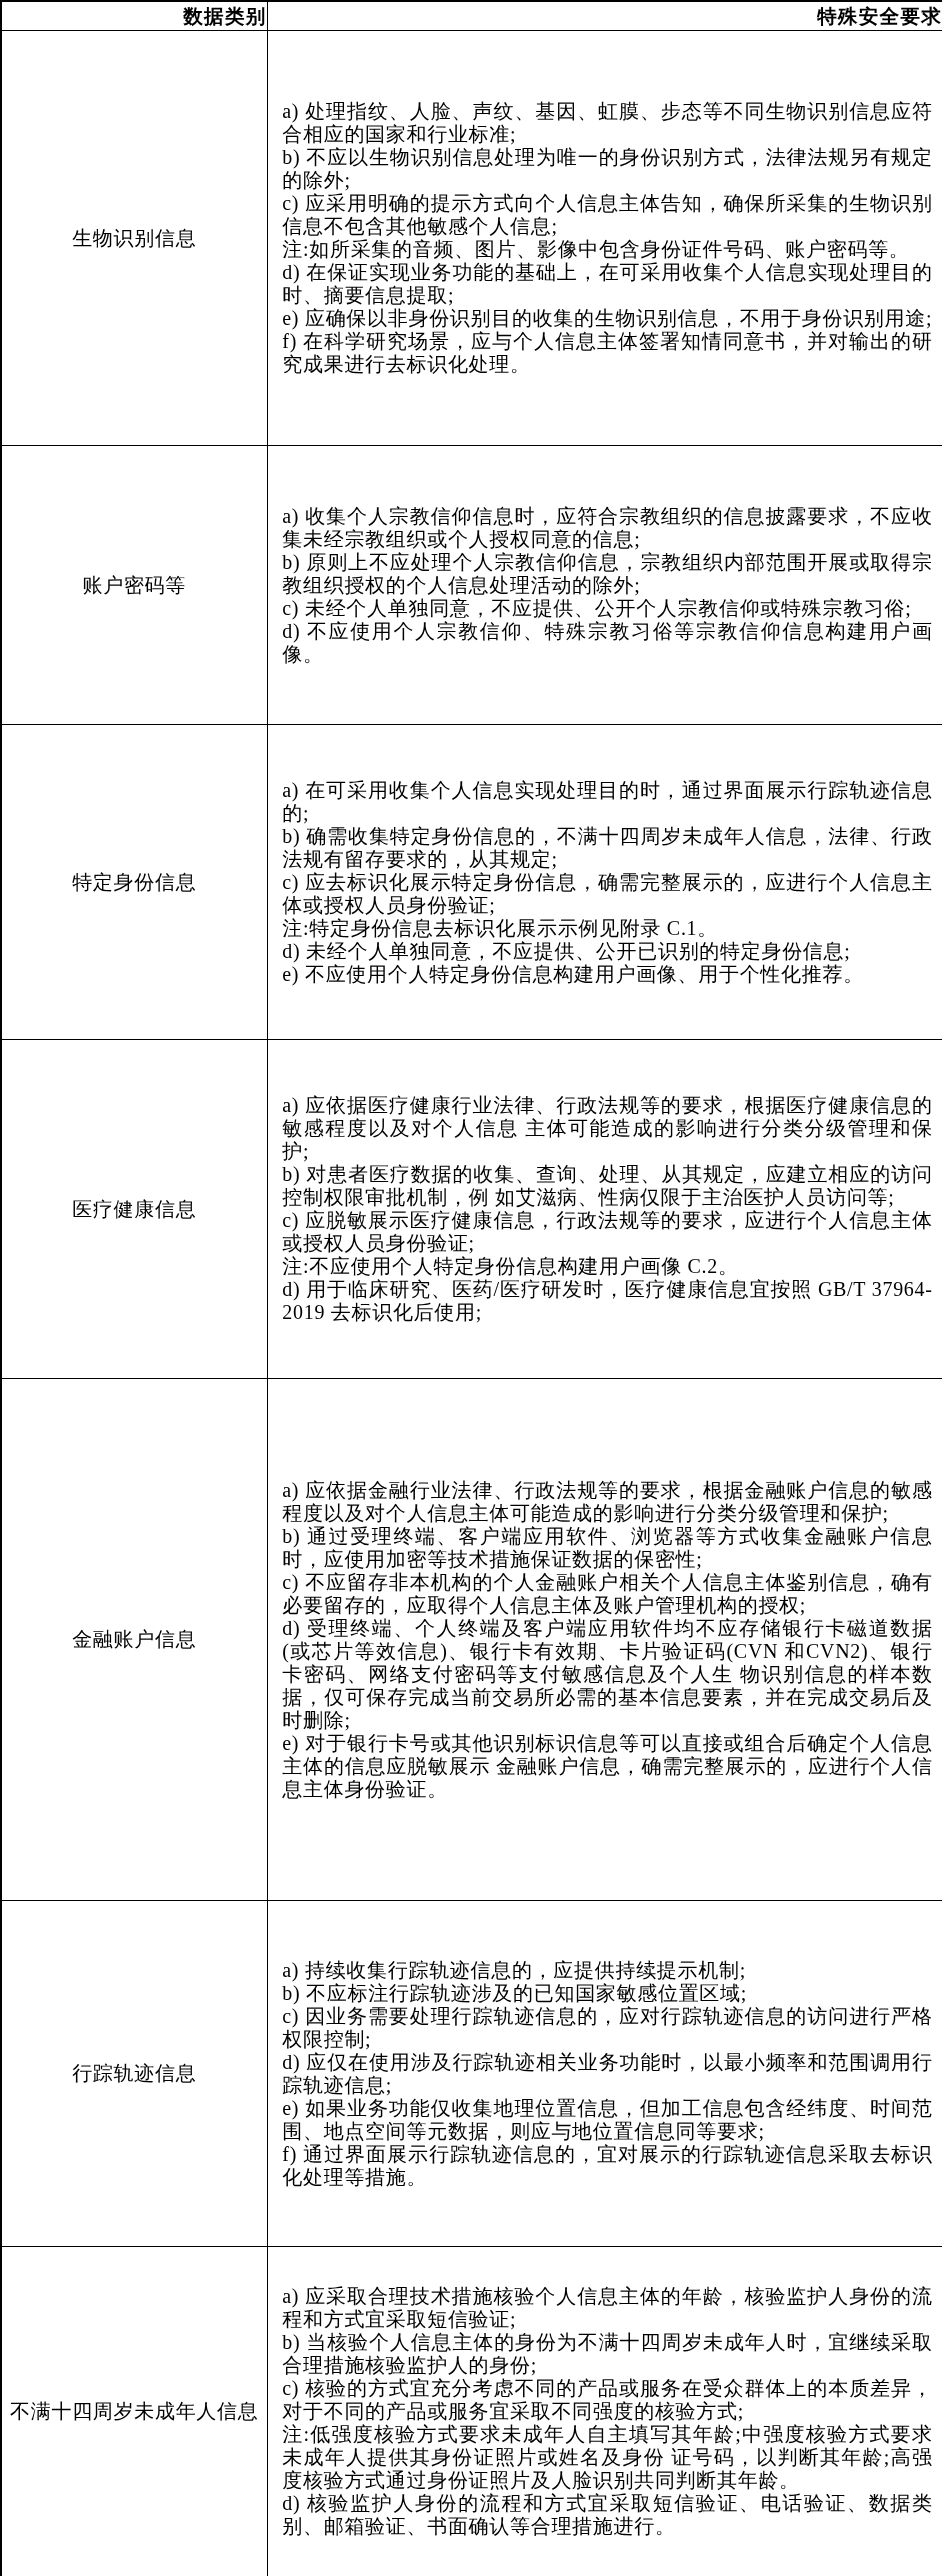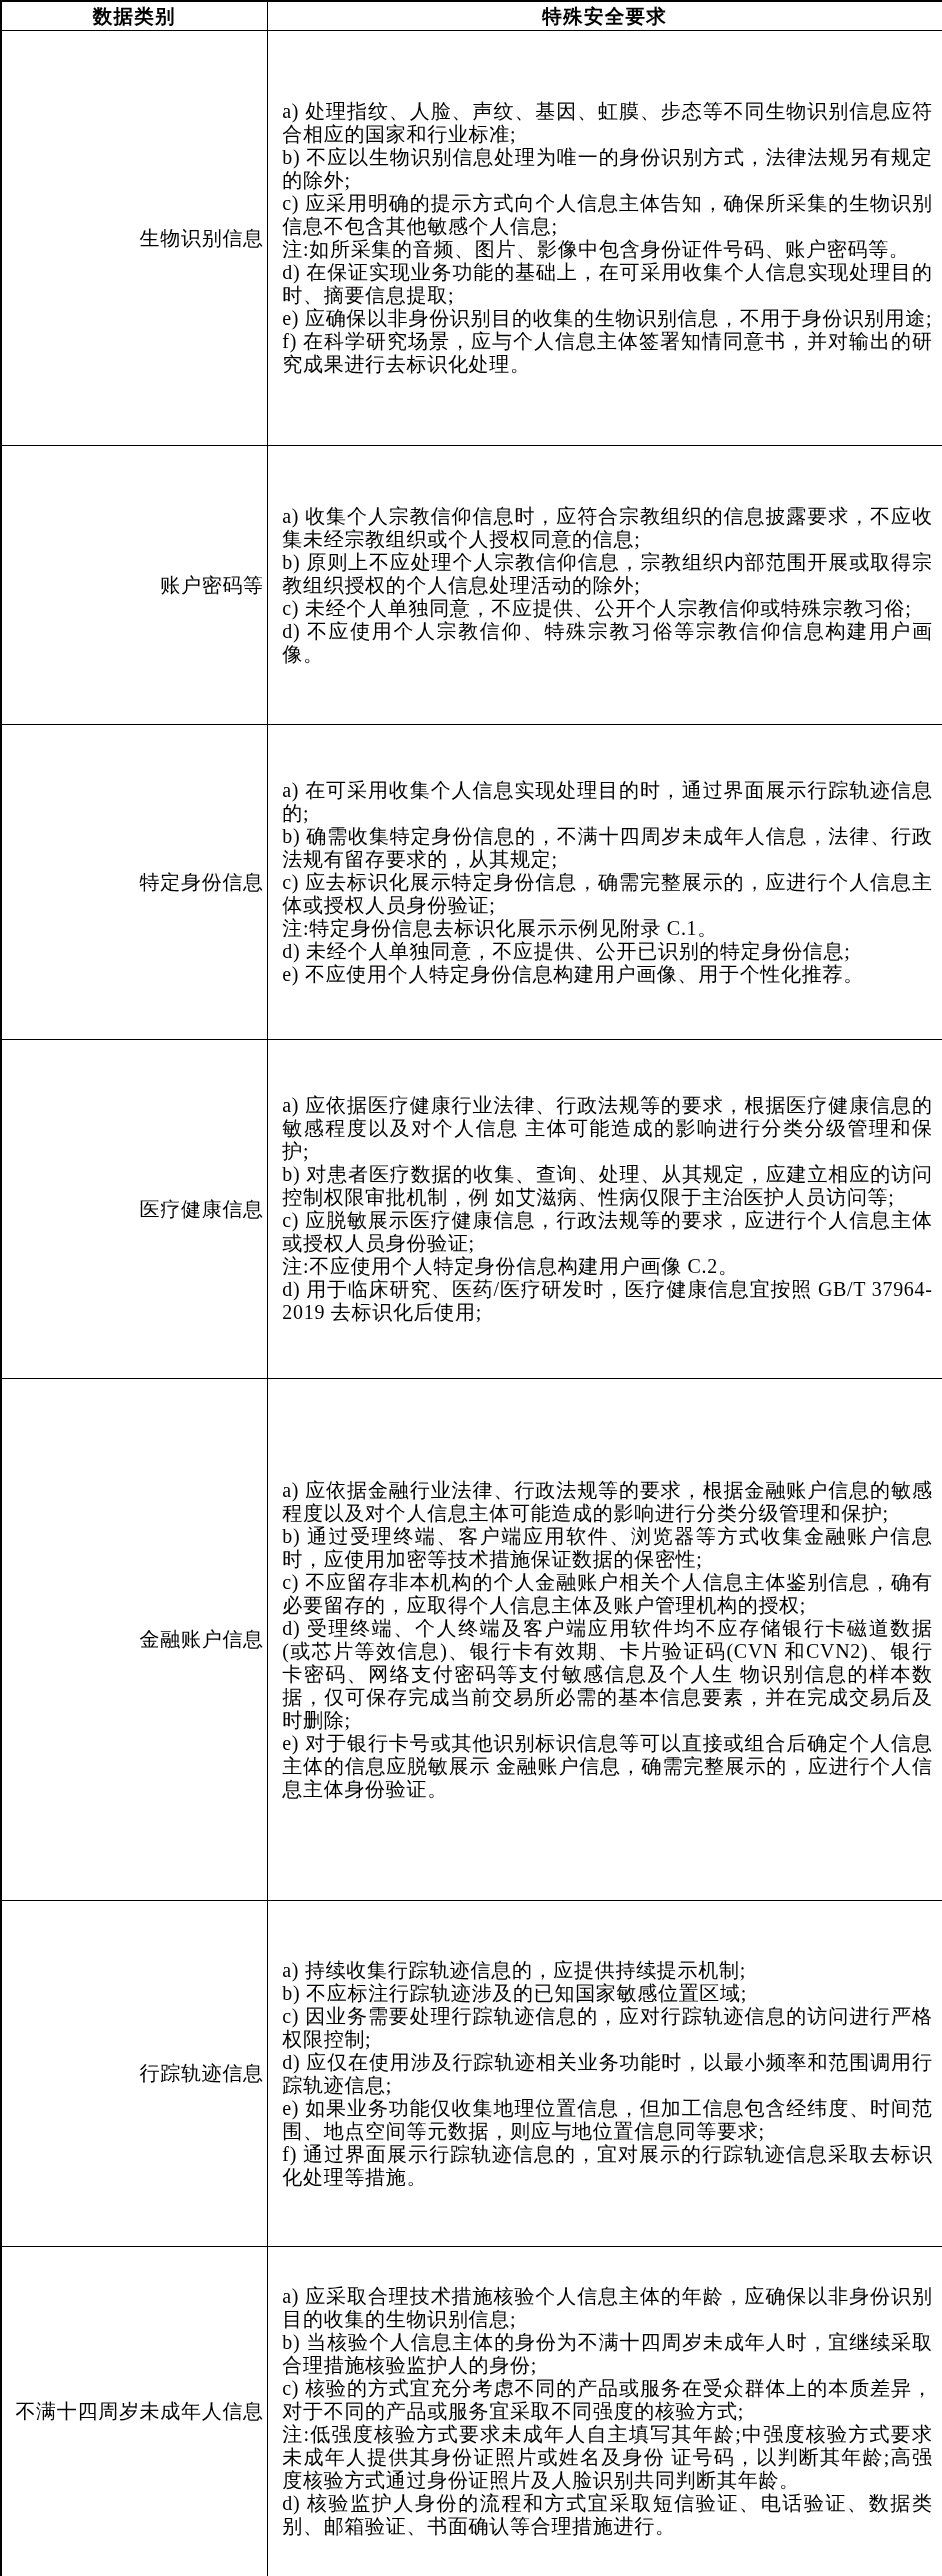--- a/index.html
+++ b/index.html
@@ -15,28 +15,28 @@
   col.col-requirements { width: 676px; }
   .req-table th, .req-table td {
     border: 1.3px solid #000000;
     box-sizing: border-box;
   }
   .req-table { border: 2px solid #000000; }
   thead th {
     height: 29.5px;
     font-size: 19.5px;
     font-weight: bold;
-    text-align: center;
+    text-align: right;
     vertical-align: middle;
     letter-spacing: 1.3px;
     border-bottom: 2.7px solid #000000;
     padding: 0;
   }
   td.category-cell {
-    text-align: right;
+    text-align: center;
     vertical-align: middle;
     font-size: 20px;
     letter-spacing: 0.7px;
     padding: 0 2.7px;
     font-family: Liberation Serif, serif;
   }
   td.requirements-cell {
     vertical-align: middle;
     font-size: 20px;
     line-height: 23px;
@@ -134,21 +134,21 @@
           <p>c) 因业务需要处理行踪轨迹信息的，应对行踪轨迹信息的访问进行严格权限控制;</p>
           <p>d) 应仅在使用涉及行踪轨迹相关业务功能时，以最小频率和范围调用行踪轨迹信息;</p>
           <p>e) 如果业务功能仅收集地理位置信息，但加工信息包含经纬度、时间范围、地点空间等元数据，则应与地位置信息同等要求;</p>
           <p>f) 通过界面展示行踪轨迹信息的，宜对展示的行踪轨迹信息采取去标识化处理等措施。</p>
         </td>
     </tr>
     <tr class="row-7">
       <td class="category-cell">不满十四周岁未成年人信息</td>
       <td class="requirements-cell">
 
-      <p>a) 应采取合理技术措施核验个人信息主体的年龄，应确保以非身份识别目的收集的生物识别信息;</p>
+      <p>a) 应采取合理技术措施核验个人信息主体的年龄，核验监护人身份的流程和方式宜采取短信验证;</p>
           <p>b) 当核验个人信息主体的身份为不满十四周岁未成年人时，宜继续采取合理措施核验监护人的身份;</p>
           <p>c) 核验的方式宜充分考虑不同的产品或服务在受众群体上的本质差异，对于不同的产品或服务宜采取不同强度的核验方式;</p>
           <p>注:低强度核验方式要求未成年人自主填写其年龄;中强度核验方式要求未成年人提供其身份证照片或姓名及身份 证号码，以判断其年龄;高强度核验方式通过身份证照片及人脸识别共同判断其年龄。</p>
           <p>d) 核验监护人身份的流程和方式宜采取短信验证、电话验证、数据类别、邮箱验证、书面确认等合理措施进行。</p>
         </td>
     </tr>
   </tbody>
 </table>
 
 

